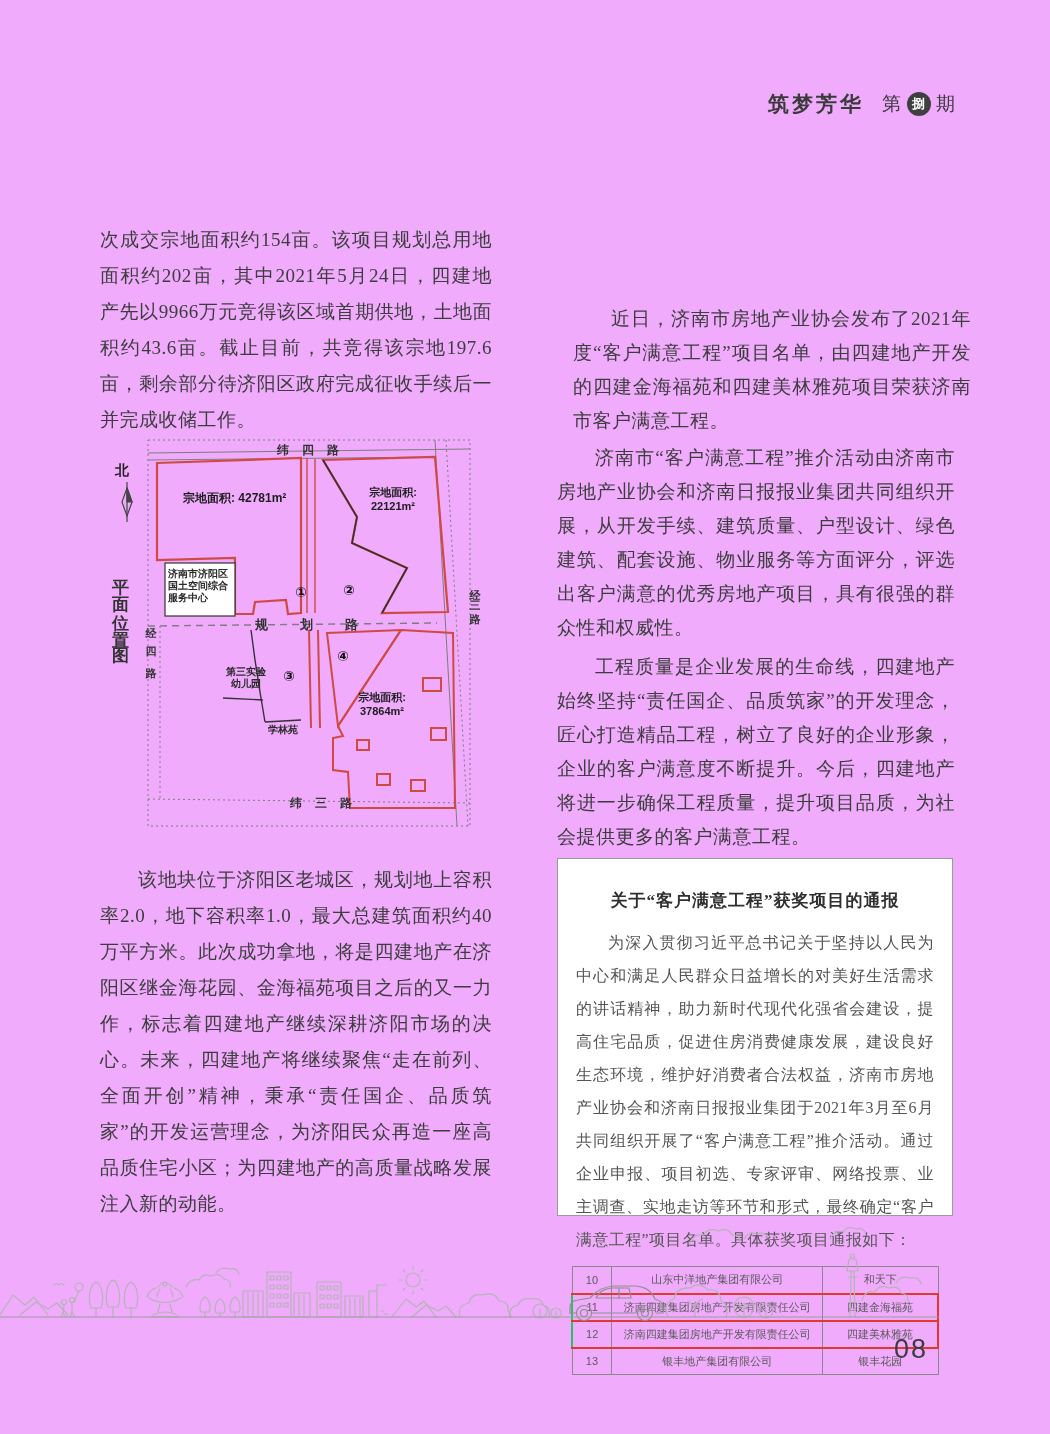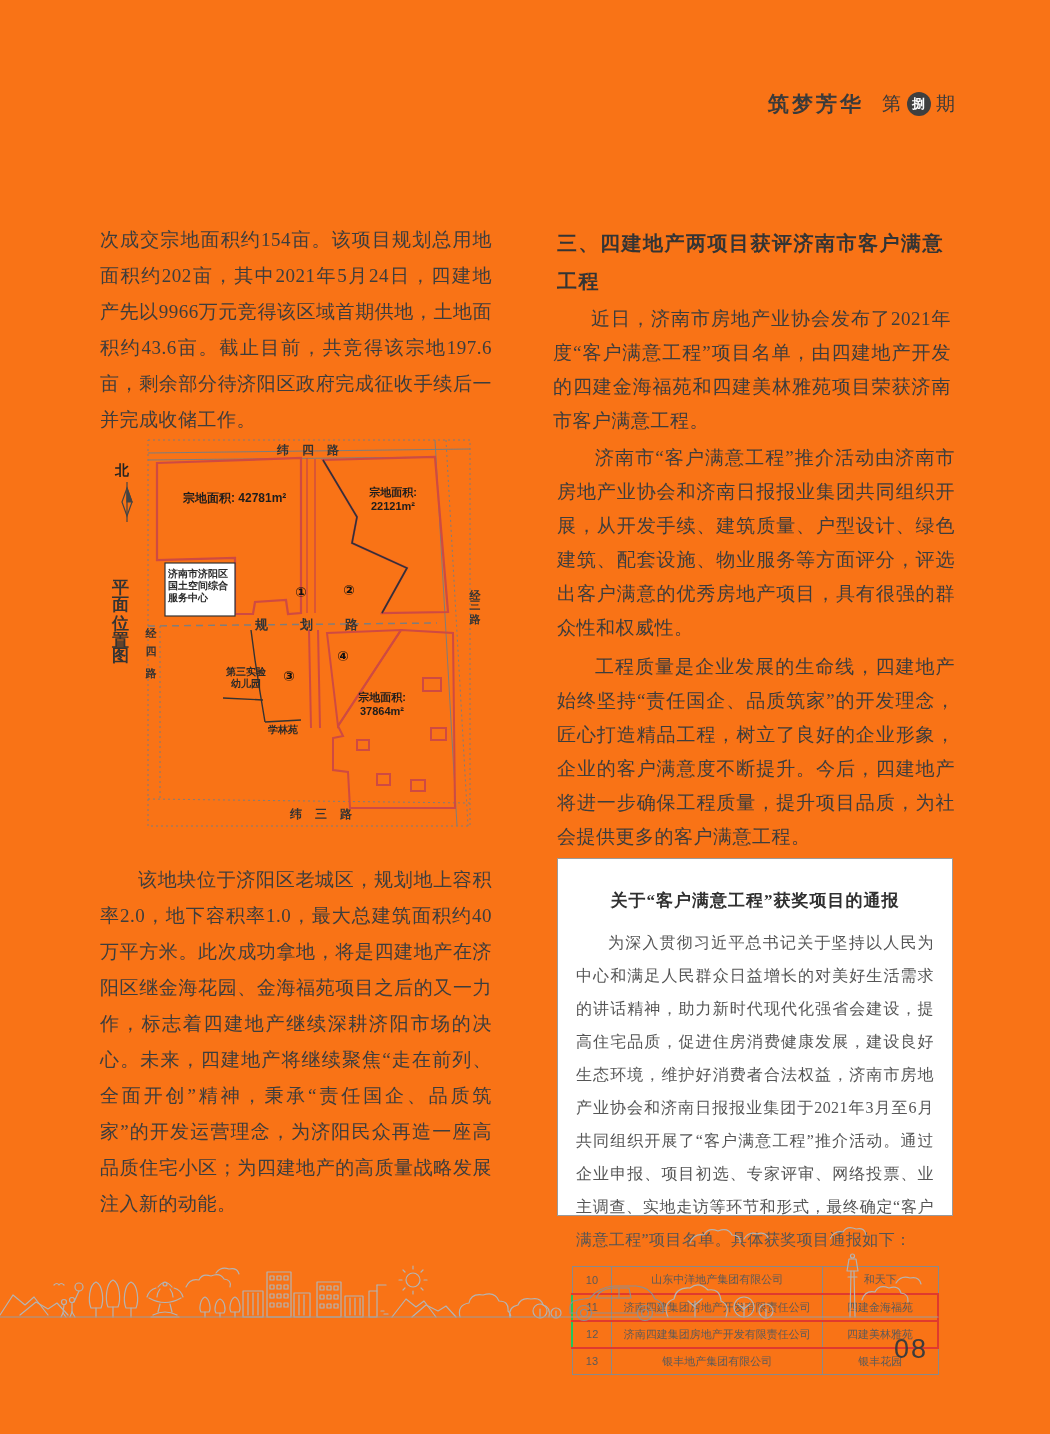--- a/index.html
+++ b/index.html
@@ -1,18 +1,18 @@
 <!DOCTYPE html>
 <html><head>
 <meta charset="utf-8">
 <style>
   * { margin:0; padding:0; box-sizing:border-box; }
   body { background:#ffffff; }
   .page {
-    position:relative; width:1050px; height:1434px; background:#f97316;
+    position:relative; width:1050px; height:1434px; background:#f0abfc;
     font-family:"Liberation Serif","DejaVu Serif",serif; color:#3d3d3d; overflow:hidden;
   }
   
   .header { position:absolute; top:90px; left:768px; display:flex; align-items:center; gap:18px;
             font-family:"Liberation Sans","DejaVu Sans",sans-serif; color:#3a3a3a; }
   .brand { font-size:21px; font-weight:bold; letter-spacing:3px; }
   .issue { display:flex; align-items:center; gap:5px; font-size:19px; letter-spacing:1px; }
   .issue-circle { display:inline-flex; width:24px; height:24px; border-radius:50%;
                   background:#3f3f3f; color:#fff; font-size:13px; font-weight:bold;
                   align-items:center; justify-content:center; }
@@ -128,21 +128,21 @@
         <rect x="306" y="350" width="14" height="11"></rect>
         <rect x="272" y="344" width="13" height="11"></rect>
         <rect x="252" y="310" width="12" height="10"></rect>
       </g>
     </svg>
 
     <div class="abs north">北</div>
     <div class="abs v-text map-title">平面位置图</div>
     <div class="abs road-label" style="left:172px; top:12px; letter-spacing:13px;">纬四路</div>
     <div class="abs road-label" style="left:150px; top:186px; letter-spacing:32px; font-size:13px;">规划路</div>
-    <div class="abs road-label" style="left:185px; top:376px; letter-spacing:13px;">纬三路</div>
+    <div class="abs road-label" style="left:185px; top:365px; letter-spacing:13px;">纬三路</div>
     <div class="abs v-text road-label" style="left:38px; top:188px; letter-spacing:20px; font-size:11px;">经四路</div>
     <div class="abs v-text road-label" style="left:362px; top:150px; letter-spacing:12px; font-size:11px;">经三路</div>
     <div class="abs parcel-label" style="left:78px; top:60px;">宗地面积: 42781m²</div>
     <div class="abs parcel-label" style="left:252px; top:55px; width:72px; text-align:center; font-size:11px; line-height:14px;">
       <div>宗地面积:</div>
       <div>22121m²</div>
     </div>
     <div class="abs parcel-label" style="left:238px; top:260px; width:78px; text-align:center; font-size:11px; line-height:14px;">
       <div>宗地面积:</div>
       <div>37864m²</div>
@@ -151,22 +151,21 @@
     <div class="abs small-label" style="left:118px; top:236px; width:46px;">第三实验幼儿园</div>
     <div class="abs small-label" style="left:163px; top:294px;">学林苑</div>
     <div class="abs marker" style="left:190px; top:154px;">①</div>
     <div class="abs marker" style="left:238px; top:152px;">②</div>
     <div class="abs marker" style="left:178px; top:238px;">③</div>
     <div class="abs marker" style="left:232px; top:218px;">④</div>
   </div>
 
   <div class="para indent" style="left:100px; top:862px;">该地块位于济阳区老城区，规划地上容积率2.0，地下容积率1.0，最大总建筑面积约40万平方米。此次成功拿地，将是四建地产在济阳区继金海花园、金海福苑项目之后的又一力作，标志着四建地产继续深耕济阳市场的决心。未来，四建地产将继续聚焦“走在前列、全面开创”精神，秉承“责任国企、品质筑家”的开发运营理念，为济阳民众再造一座高品质住宅小区；为四建地产的高质量战略发展注入新的动能。</div>
 
-  <div class="heading">三、四建地产两项目获评济南市客户满意工程</div>
-  <div class="para rcol indent" style="left:553px; top:302px;">近日，济南市房地产业协会发布了2021年度“客户满意工程”项目名单，由四建地产开发的四建金海福苑和四建美林雅苑项目荣获济南市客户满意工程。</div>
+  <div class="para rcol indent" style="left:573px; top:302px;">近日，济南市房地产业协会发布了2021年度“客户满意工程”项目名单，由四建地产开发的四建金海福苑和四建美林雅苑项目荣获济南市客户满意工程。</div>
   <div class="para rcol indent" style="left:557px; top:650px;">工程质量是企业发展的生命线，四建地产始终坚持“责任国企、品质筑家”的开发理念，匠心打造精品工程，树立了良好的企业形象，企业的客户满意度不断提升。今后，四建地产将进一步确保工程质量，提升项目品质，为社会提供更多的客户满意工程。</div>
   <div class="para rcol indent" style="left:557px; top:441px;">济南市“客户满意工程”推介活动由济南市房地产业协会和济南日报报业集团共同组织开展，从开发手续、建筑质量、户型设计、绿色建筑、配套设施、物业服务等方面评分，评选出客户满意的优秀房地产项目，具有很强的群众性和权威性。</div>
 
   <div class="notice">
     <div class="notice-title">关于“客户满意工程”获奖项目的通报</div>
     <div class="notice-body">为深入贯彻习近平总书记关于坚持以人民为中心和满足人民群众日益增长的对美好生活需求的讲话精神，助力新时代现代化强省会建设，提高住宅品质，促进住房消费健康发展，建设良好生态环境，维护好消费者合法权益，济南市房地产业协会和济南日报报业集团于2021年3月至6月共同组织开展了“客户满意工程”推介活动。通过企业申报、项目初选、专家评审、网络投票、业主调查、实地走访等环节和形式，最终确定“客户满意工程”项目名单。具体获奖项目通报如下：</div>
     <table>
       <tbody>
         <tr>
           <td class="num">10</td>

